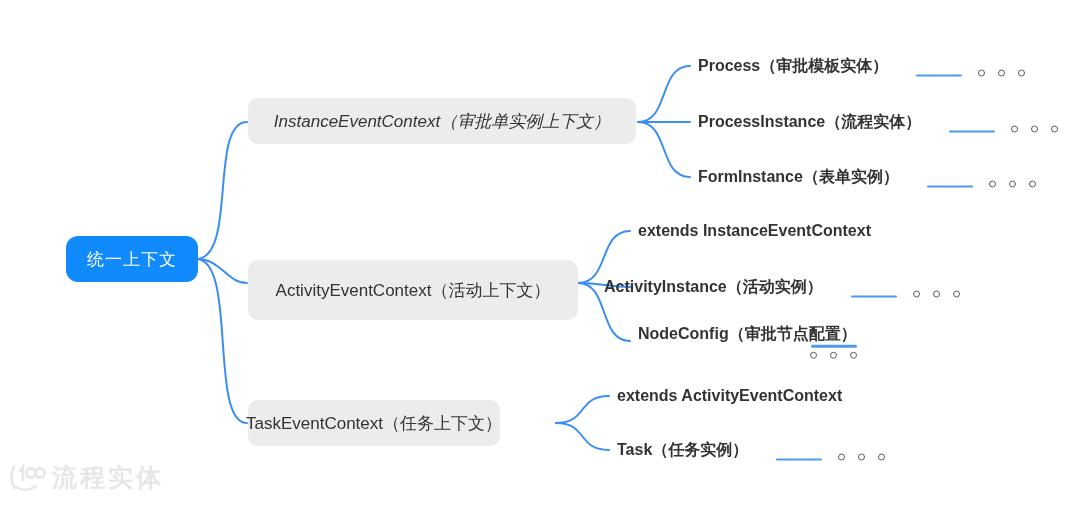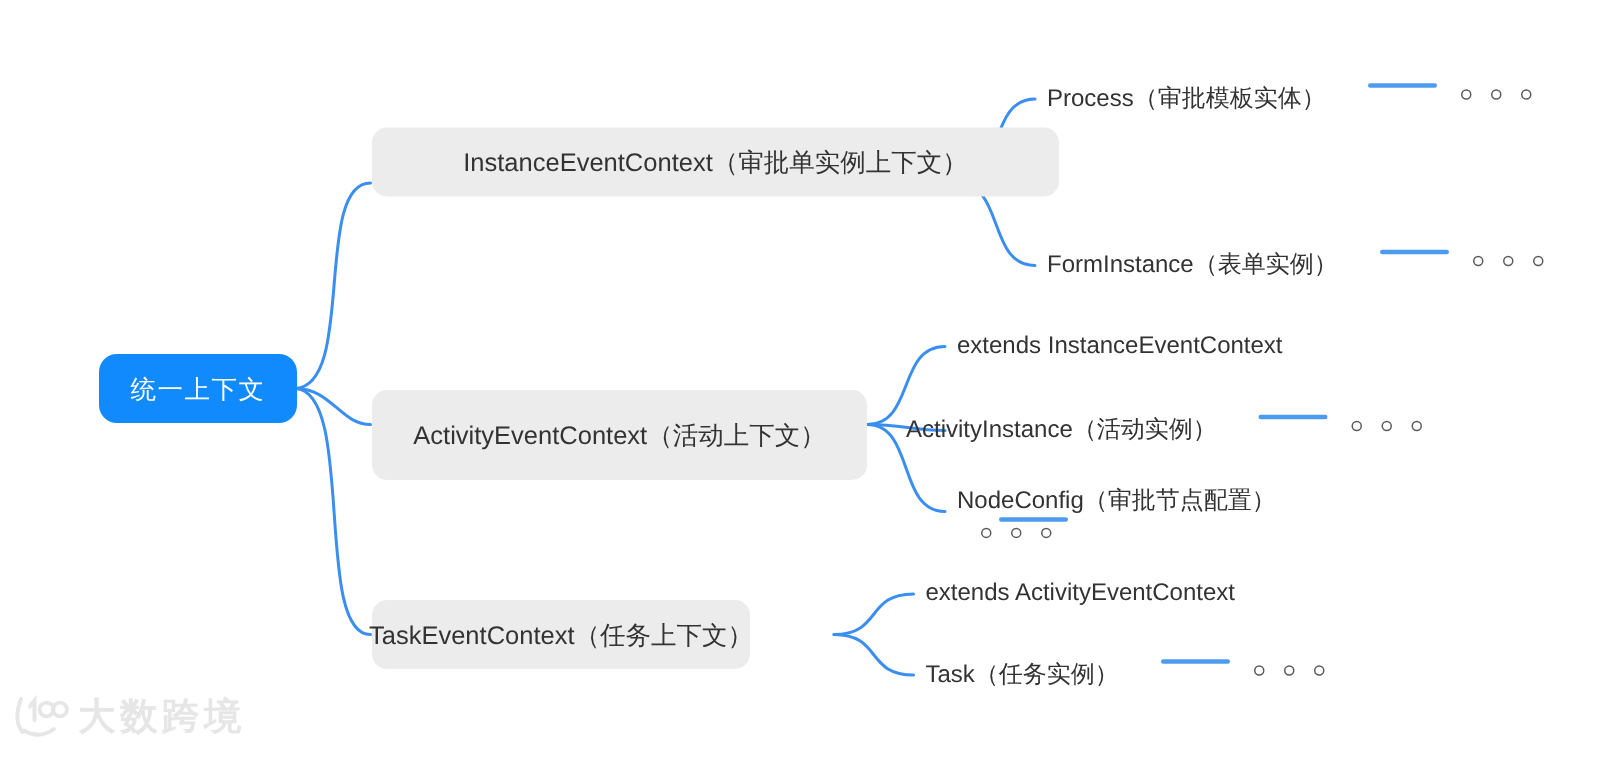--- a/index.html
+++ b/index.html
@@ -29,23 +29,24 @@
     border-radius:12px;
   }
   .branch-box{
     background:#ececec;
     color:#333333;
     font-size:17px;
   }
 
   .leaf{
     position:absolute;
-    display:flex;align-items:flex-start;
+    display:flex;align-items:flex-end;
     transform:translateY(-50%);
     white-space:nowrap;
+    font-weight:bold;
   }
   .leaf-label{
     font-size:16px;
     color:#333333;
   }
   .leaf-line{
     display:inline-block;
     width:46px;height:2.5px;
     border-radius:2px;
     background:#4d9bee;
@@ -98,26 +99,35 @@
     <path d="M578,283 C610,283 598,231 630,231"></path>
     <path d="M578,283 C602,283 608,287 630,287"></path>
     <path d="M578,283 C610,283 598,341 630,341"></path>
 
     <path d="M556,423 C588,423 577,396 609,396"></path>
     <path d="M556,423 C588,423 577,450 609,450"></path>
   </svg>
 
   <div class="box root-box" style="left:66px;top:236px;width:132px;height:46px;text-align:right;">统一上下文</div>
 
-  <div class="box branch-box" style="left:248px;top:85px;width:458px;height:46px;">InstanceEventContext（审批单实例上下文）</div>
+  <div class="box branch-box" style="left:248px;top:98px;width:388px;height:46px;font-style:italic;">InstanceEventContext（审批单实例上下文）</div>
   <div class="box branch-box" style="left:248px;top:260px;width:330px;height:60px;">ActivityEventContext（活动上下文）</div>
   <div class="box branch-box" style="left:248px;top:400px;width:252px;height:46px;">TaskEventContext（任务上下文）</div>
 
   <div class="leaf" style="left:698px;top:66px;">
     <span class="leaf-label">Process（审批模板实体）</span>
+    <span class="leaf-line"></span>
+    <span class="dots">
+        <i class="dot"></i>
+        <i class="dot"></i>
+        <i class="dot"></i>
+      </span>
+  </div>
+  <div class="leaf" style="left:698px;top:122px;">
+    <span class="leaf-label">ProcessInstance（流程实体）</span>
     <span class="leaf-line"></span>
     <span class="dots">
         <i class="dot"></i>
         <i class="dot"></i>
         <i class="dot"></i>
       </span>
   </div>
   <div class="leaf" style="left:698px;top:177px;">
     <span class="leaf-label">FormInstance（表单实例）</span>
     <span class="leaf-line"></span>
@@ -166,16 +176,16 @@
   <div class="watermark">
     <svg class="wm-logo" width="40" height="38" viewBox="0 0 40 38">
       <g fill="none" stroke="#d2d2d2" stroke-width="2.6" stroke-linecap="round">
         <path d="M8,8 C5,16 4,24 9,30"></path>
         <path d="M14,13 L17,9 L17,22"></path>
         <circle cx="25" cy="15" r="4.6"></circle>
         <circle cx="34" cy="15" r="4.6"></circle>
         <path d="M10,29 Q20,35 30,28"></path>
       </g>
     </svg>
-    <span class="wm-text">大数跨境</span>
+    <span class="wm-text">流程实体</span>
   </div>
 
 </div>
 
 </body></html>

